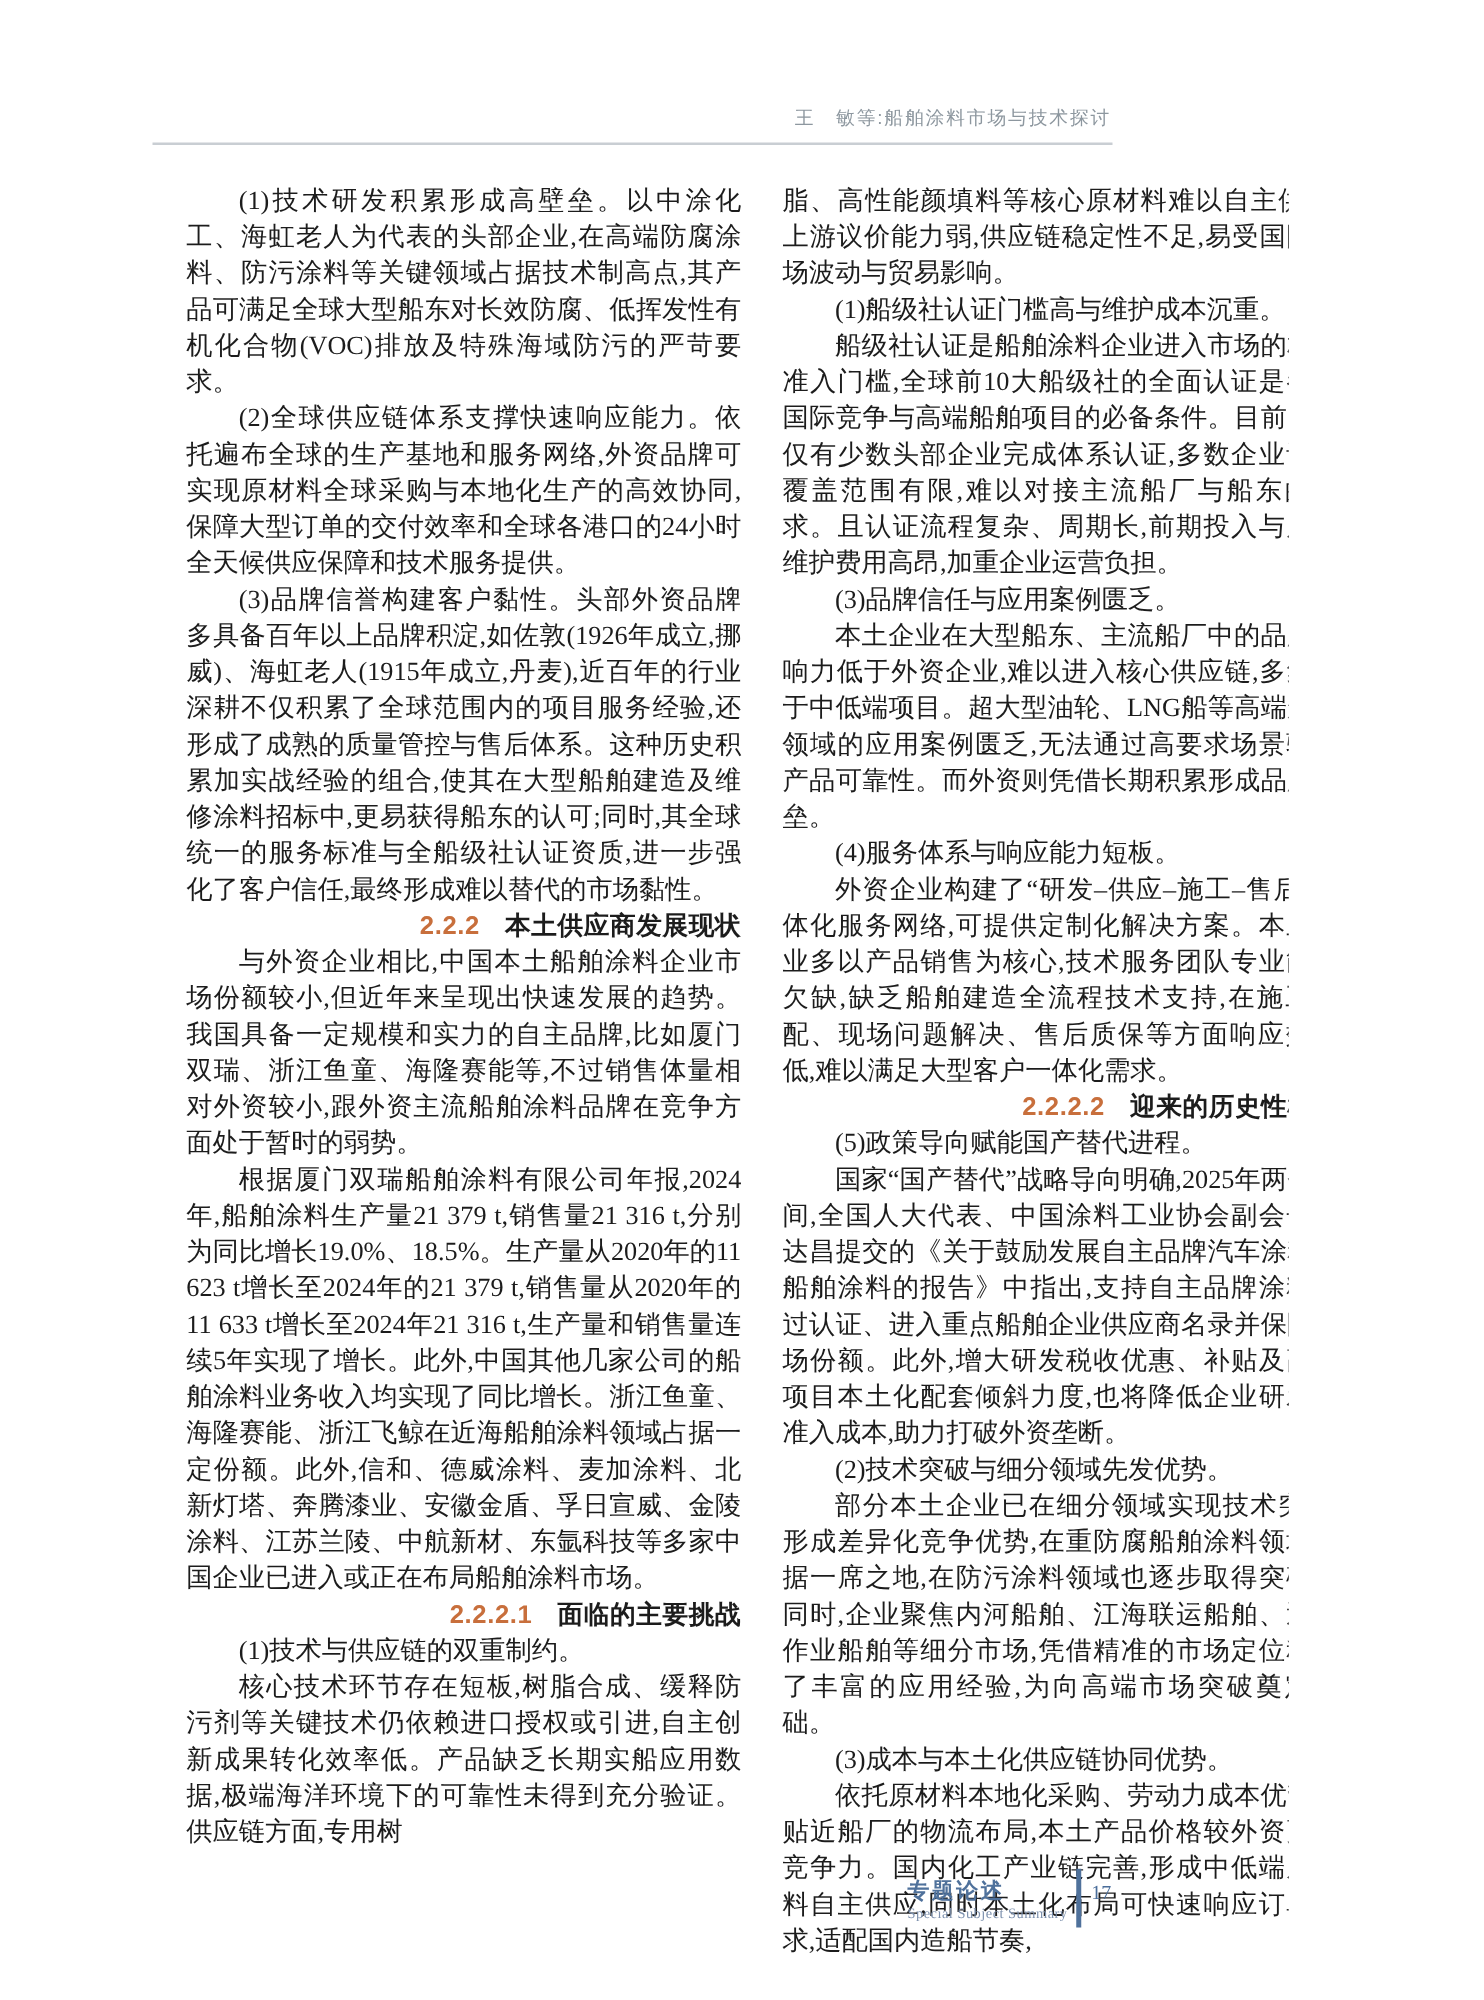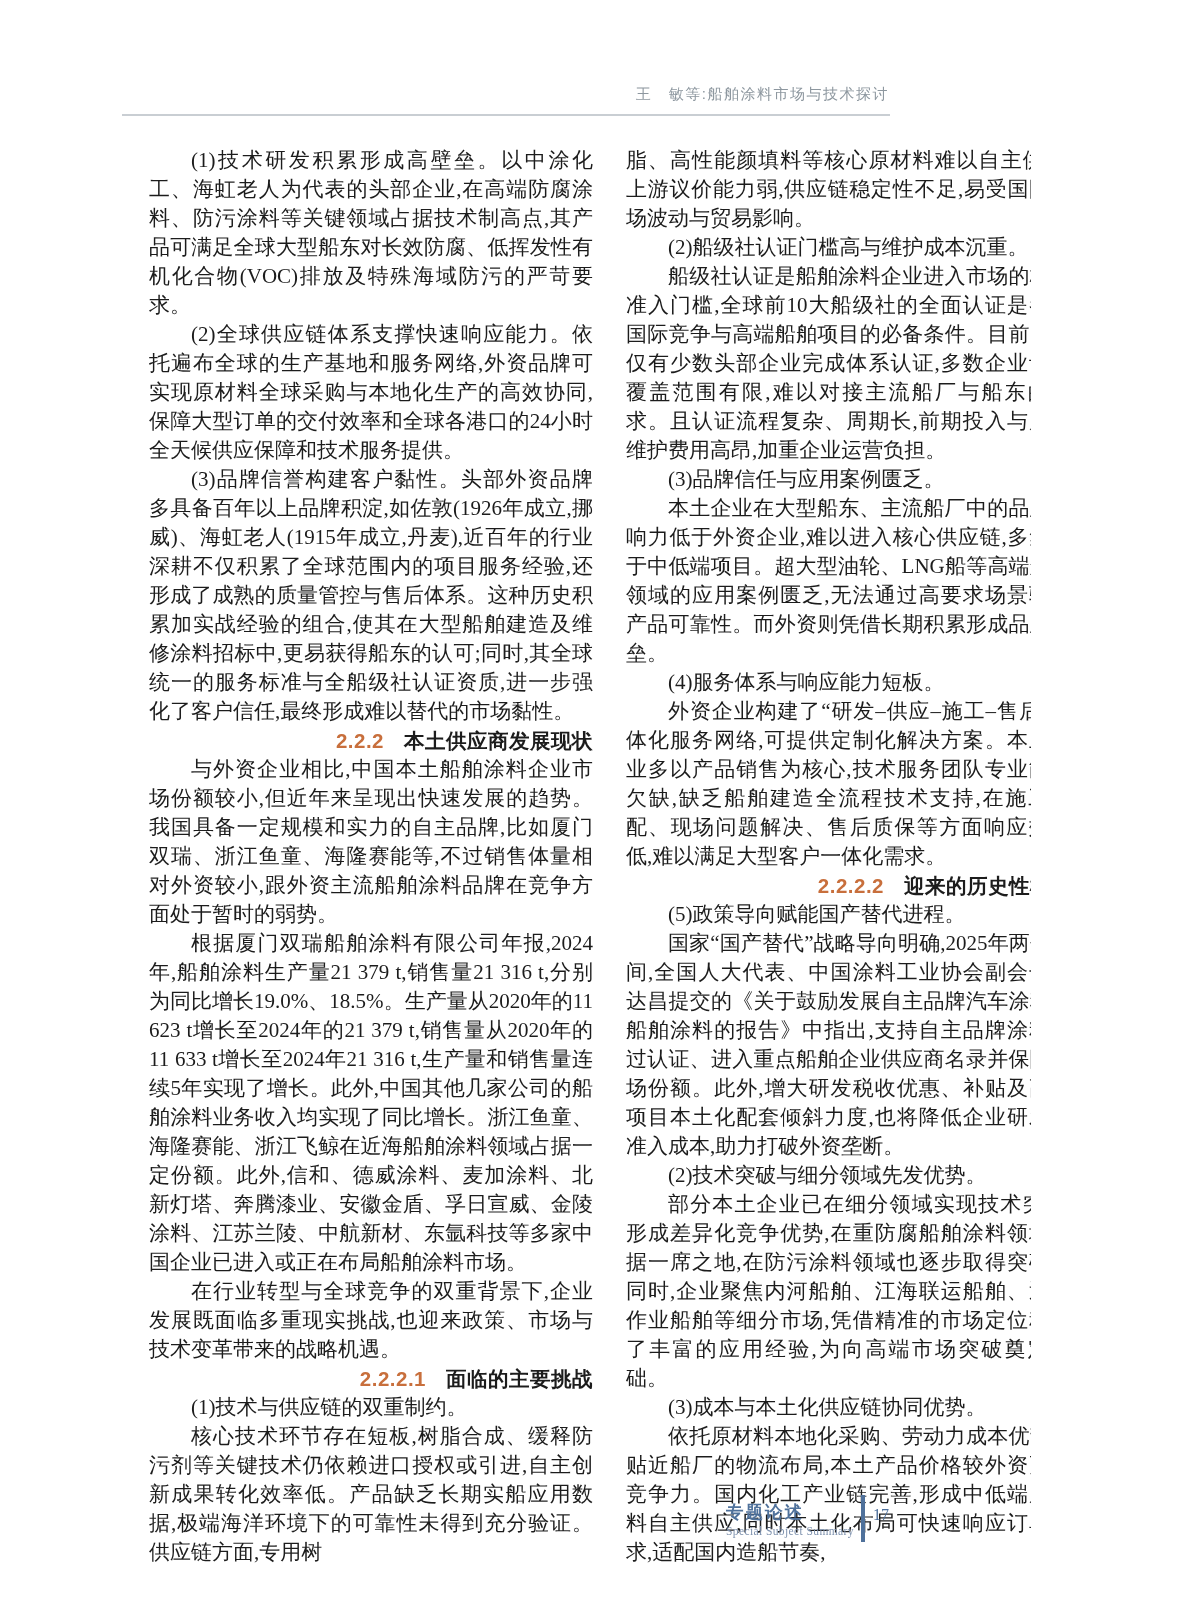--- a/index.html
+++ b/index.html
@@ -110,28 +110,27 @@
   </div>
   <div class="header-rule"></div>
 
   <div class="col col-left" id="col-left">
       <p class="body-p">(1)技术研发积累形成高壁垒。以中涂化工、海虹老人为代表的头部企业,在高端防腐涂料、防污涂料等关键领域占据技术制高点,其产品可满足全球大型船东对长效防腐、低挥发性有机化合物(VOC)排放及特殊海域防污的严苛要求。</p>
       <p class="body-p">(2)全球供应链体系支撑快速响应能力。依托遍布全球的生产基地和服务网络,外资品牌可实现原材料全球采购与本地化生产的高效协同,保障大型订单的交付效率和全球各港口的24小时全天候供应保障和技术服务提供。</p>
       <p class="body-p">(3)品牌信誉构建客户黏性。头部外资品牌多具备百年以上品牌积淀,如佐敦(1926年成立,挪威)、海虹老人(1915年成立,丹麦),近百年的行业深耕不仅积累了全球范围内的项目服务经验,还形成了成熟的质量管控与售后体系。这种历史积累加实战经验的组合,使其在大型船舶建造及维修涂料招标中,更易获得船东的认可;同时,其全球统一的服务标准与全船级社认证资质,进一步强化了客户信任,最终形成难以替代的市场黏性。</p>
       <div class="sec-heading"><span class="sec-num">2.2.2</span><span class="sec-title">本土供应商发展现状</span></div>
       <p class="body-p">与外资企业相比,中国本土船舶涂料企业市场份额较小,但近年来呈现出快速发展的趋势。我国具备一定规模和实力的自主品牌,比如厦门双瑞、浙江鱼童、海隆赛能等,不过销售体量相对外资较小,跟外资主流船舶涂料品牌在竞争方面处于暂时的弱势。</p>
       <p class="body-p">根据厦门双瑞船舶涂料有限公司年报,2024年,船舶涂料生产量21 379 t,销售量21 316 t,分别为同比增长19.0%、18.5%。生产量从2020年的11 623 t增长至2024年的21 379 t,销售量从2020年的11 633 t增长至2024年21 316 t,生产量和销售量连续5年实现了增长。此外,中国其他几家公司的船舶涂料业务收入均实现了同比增长。浙江鱼童、海隆赛能、浙江飞鲸在近海船舶涂料领域占据一定份额。此外,信和、德威涂料、麦加涂料、北新灯塔、奔腾漆业、安徽金盾、孚日宣威、金陵涂料、江苏兰陵、中航新材、东氩科技等多家中国企业已进入或正在布局船舶涂料市场。</p>
-      <p class="body-p">在行业转型与全球竞争的双重背景下,企业发展既面临多重现实挑战,也迎来政策、市场与技术变革带来的战略机遇。</p>
       <div class="sec-heading"><span class="sec-num">2.2.2.1</span><span class="sec-title">面临的主要挑战</span></div>
       <p class="body-p">(1)技术与供应链的双重制约。</p>
       <p class="body-p">核心技术环节存在短板,树脂合成、缓释防污剂等关键技术仍依赖进口授权或引进,自主创新成果转化效率低。产品缺乏长期实船应用数据,极端海洋环境下的可靠性未得到充分验证。供应链方面,专用树</p>
     </div>
   <div class="col col-right" id="col-right">
       <p class="body-p no-indent">脂、高性能颜填料等核心原材料难以自主供应,上游议价能力弱,供应链稳定性不足,易受国际市场波动与贸易影响。</p>
-      <p class="body-p">(2)船级社认证门槛高与维护成本沉重。</p>
+      <p class="body-p">(1)船级社认证门槛高与维护成本沉重。</p>
       <p class="body-p">船级社认证是船舶涂料企业进入市场的核心准入门槛,全球前10大船级社的全面认证是参与国际竞争与高端船舶项目的必备条件。目前国内仅有少数头部企业完成体系认证,多数企业认证覆盖范围有限,难以对接主流船厂与船东的需求。且认证流程复杂、周期长,前期投入与后续维护费用高昂,加重企业运营负担。</p>
       <p class="body-p">(3)品牌信任与应用案例匮乏。</p>
       <p class="body-p">本土企业在大型船东、主流船厂中的品牌影响力低于外资企业,难以进入核心供应链,多集中于中低端项目。超大型油轮、LNG船等高端船舶领域的应用案例匮乏,无法通过高要求场景验证产品可靠性。而外资则凭借长期积累形成品牌壁垒。</p>
       <p class="body-p">(4)服务体系与响应能力短板。</p>
       <p class="body-p">外资企业构建了“研发–供应–施工–售后”一体化服务网络,可提供定制化解决方案。本土企业多以产品销售为核心,技术服务团队专业能力欠缺,缺乏船舶建造全流程技术支持,在施工适配、现场问题解决、售后质保等方面响应效率低,难以满足大型客户一体化需求。</p>
       <div class="sec-heading"><span class="sec-num">2.2.2.2</span><span class="sec-title">迎来的历史性机遇</span></div>
       <p class="body-p">(5)政策导向赋能国产替代进程。</p>
       <p class="body-p">国家“国产替代”战略导向明确,2025年两会期间,全国人大代表、中国涂料工业协会副会长黄达昌提交的《关于鼓励发展自主品牌汽车涂料和船舶涂料的报告》中指出,支持自主品牌涂料通过认证、进入重点船舶企业供应商名录并保障市场份额。此外,增大研发税收优惠、补贴及高端项目本土化配套倾斜力度,也将降低企业研发与准入成本,助力打破外资垄断。</p>
       <p class="body-p">(2)技术突破与细分领域先发优势。</p>
       <p class="body-p">部分本土企业已在细分领域实现技术突破,形成差异化竞争优势,在重防腐船舶涂料领域占据一席之地,在防污涂料领域也逐步取得突破。同时,企业聚焦内河船舶、江海联运船舶、近海作业船舶等细分市场,凭借精准的市场定位积累了丰富的应用经验,为向高端市场突破奠定基础。</p>

